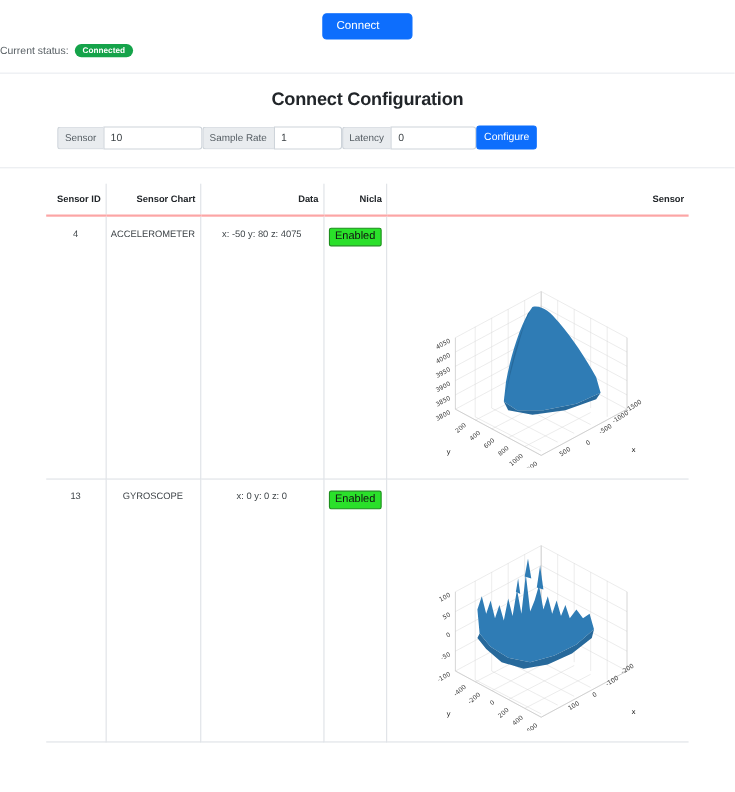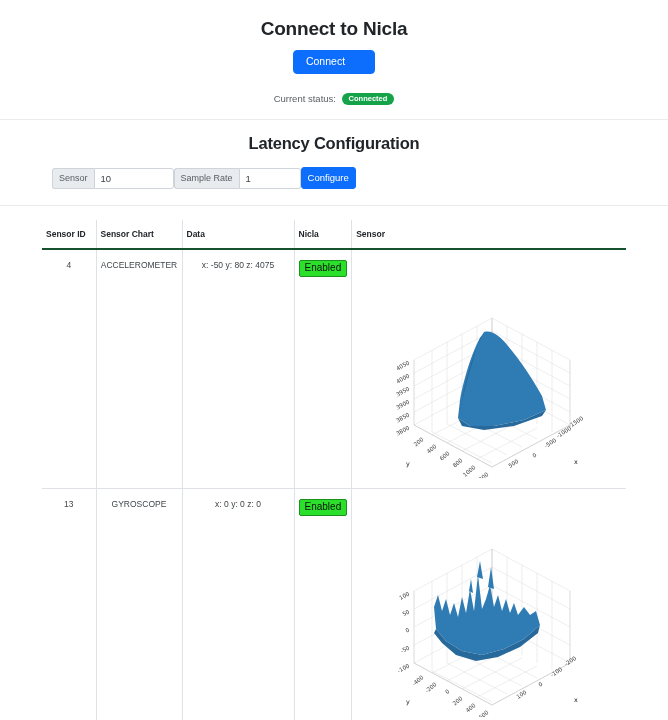--- a/index.html
+++ b/index.html
@@ -32,22 +32,21 @@
     color: #ffffff;
     border: 1px solid #0d6efd;
     border-radius: 4px;
     font-size: 10.5px;
     padding: 5px 29px 6px 12px;
     line-height: 1;
     cursor: pointer;
     font-family: "Liberation Sans", sans-serif;
   }
   .status-line {
-    text-align: center;
-    margin-top: 19px;
+    margin-top: 4px;
     font-size: 9.5px;
     color: #5a6166;
   }
   .status-label { margin-right: 3px; }
   .badge-connected {
     display: inline-block;
     background: #15a34a;
     color: #ffffff;
     border-radius: 9px;
     font-size: 7.5px;
@@ -94,21 +93,21 @@
   .form-control {
     border: 1px solid #ced4da;
     border-radius: 0 3px 3px 0;
     font-size: 9.5px;
     color: #3d4347;
     padding: 4px 6px;
     outline: none;
     font-family: "Liberation Sans", sans-serif;
     background: #fff;
   }
-  .in-sensor { width: 80px; }
+  .in-sensor { width: 90px; }
   .in-rate   { width: 62px; }
   .in-latency{ width: 78px; }
   .btn-configure {
     background: #0d6efd;
     color: #fff;
     border: 1px solid #0d6efd;
     border-radius: 3px;
     font-size: 9.5px;
     padding: 5px 6px;
     cursor: pointer;
@@ -121,23 +120,23 @@
   .table-wrap { padding: 0 42px; }
   table.sensor-table {
     width: 100%;
     border-collapse: collapse;
     font-size: 8.5px;
   }
   table.sensor-table th {
     font-size: 8.5px;
     font-weight: 700;
     color: #212529;
-    text-align: left;
+    text-align: right;
     padding: 9px 4px;
-    border-bottom: 2px solid #14532d;
+    border-bottom: 2px solid #fca5a5;
     border-right: 1px solid #dee2e6;
   }
   table.sensor-table th:last-child { border-right: none; }
   table.sensor-table td {
     text-align: center;
     padding: 10px 4px;
     border-bottom: 1px solid #dee2e6;
     border-right: 1px solid #dee2e6;
     vertical-align: top;
     color: #3f4549;
@@ -167,44 +166,47 @@
   .axis-name { font-size: 6.4px; fill: #222; font-family: "DejaVu Sans", sans-serif; }
   .grid-line { stroke: #d8d8d8; stroke-width: 0.45; fill: none; }
   .pane-edge { stroke: #c2c2c2; stroke-width: 0.6; fill: none; }
   .surface-fill { fill: #2f7cb5; }
   .surface-fill-dark { fill: #27699b; }
 </style>
 </head>
 <body>
 
 <div class="connect-section">
-  <div class="page-title">Connect to Nicla</div>
   <div class="connect-btn-wrap">
     <button class="btn-primary">Connect</button>
   </div>
   <div class="status-line">
     <span class="status-label">Current status:</span>
     <span class="badge-connected">Connected</span>
   </div>
 </div>
 
 <div class="config-section">
-  <div class="section-title">Latency Configuration</div>
+  <div class="section-title">Connect Configuration</div>
   <div class="config-row">
 
     <div class="input-group">
       <span class="input-group-text">Sensor</span>
       <input class="form-control in-sensor" type="text" value="10" style="">
     </div>
 
     <div class="input-group">
       <span class="input-group-text">Sample Rate</span>
       <input class="form-control in-rate" type="text" value="1" style="">
     </div>
 
+    <div class="input-group">
+      <span class="input-group-text">Latency</span>
+      <input class="form-control in-latency" type="text" value="0" style="">
+    </div>
 
     <button class="btn-configure">Configure</button>
   </div>
 </div>
 
 <div class="data-section">
 
   <div class="table-wrap">
     <table class="sensor-table">
       <thead>

